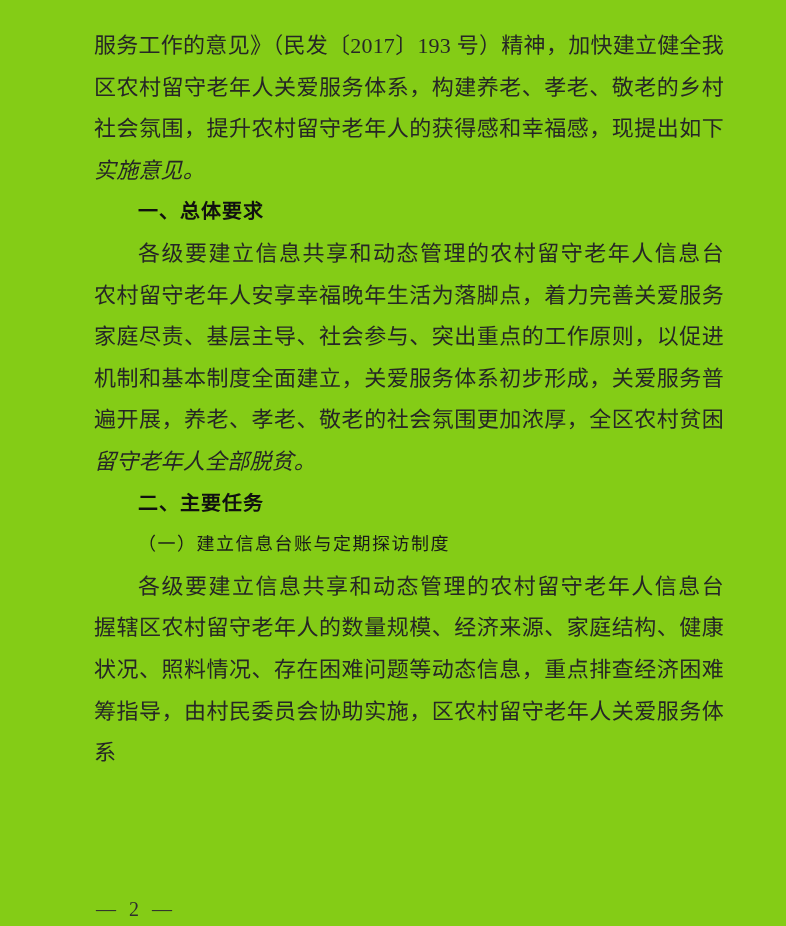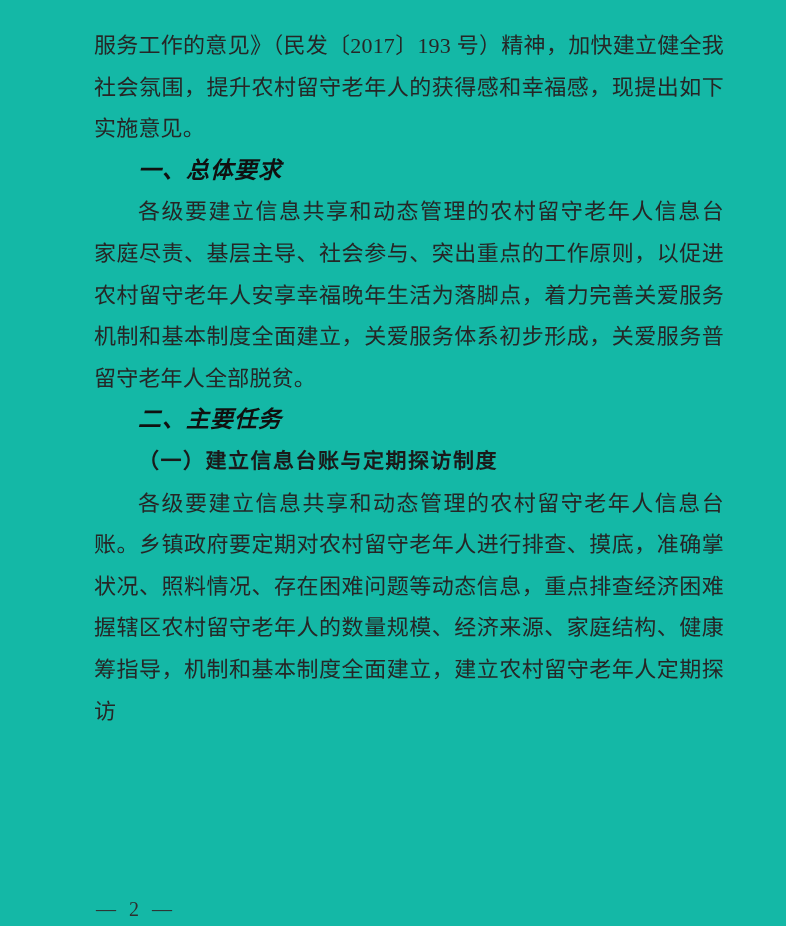--- a/index.html
+++ b/index.html
@@ -12,21 +12,21 @@
     height: 926px;
     position: relative;
     overflow: hidden;
     font-family: "Liberation Serif", "DejaVu Serif", serif;
   }
   .page {
     position: absolute;
     left: 0; top: 0;
     width: 786px;
     height: 926px;
-    background: #14b8a6;
+    background: #84cc16;
   }
   .content {
     position: absolute;
     left: 94px;
     top: 25px;
     width: 630px;
   }
   .line {
     font-family: "Liberation Serif", "DejaVu Serif", serif;
     font-size: 22px;
@@ -37,38 +37,38 @@
     text-align-last: justify;
     letter-spacing: 0.2px;
     white-space: normal;
     overflow: visible;
   }
   .line.indent {
     text-indent: 44px;
   }
   .line.para-end {
     text-align-last: left;
+    font-style: italic;
   }
   .h1 {
     font-family: "Liberation Sans", "DejaVu Sans", sans-serif;
     font-weight: 700;
-    font-size: 23px;
+    font-size: 20px;
     height: 41.6px;
     line-height: 41.6px;
     color: #101010;
     text-indent: 44px;
     text-align: right;
     text-align-last: left;
     letter-spacing: 1px;
-    font-style: italic;
   }
   .h2 {
     font-family: "Liberation Serif", "DejaVu Serif", serif;
-    font-weight: 700;
-    font-size: 21px;
+    font-weight: 400;
+    font-size: 18px;
     height: 41.6px;
     line-height: 41.6px;
     color: #1a1a1a;
     text-indent: 44px;
     text-align: left;
     text-align-last: left;
     letter-spacing: 1.5px;
   }
   .page-footer {
     position: absolute;
@@ -81,37 +81,38 @@
     letter-spacing: 4px;
   }
 </style>
 </head>
 <body>
 
 <div class="page">
   <div class="content">
 
     <div class="line">服务工作的意见》（民发〔2017〕193 号）精神，加快建立健全我</div>
+    <div class="line">区农村留守老年人关爱服务体系，构建养老、孝老、敬老的乡村</div>
     <div class="line">社会氛围，提升农村留守老年人的获得感和幸福感，现提出如下</div>
     <div class="line para-end">实施意见。</div>
 
     <div class="h1">一、总体要求</div>
 
     <div class="line indent">各级要建立信息共享和动态管理的农村留守老年人信息台</div>
+    <div class="line">农村留守老年人安享幸福晚年生活为落脚点，着力完善关爱服务</div>
     <div class="line">家庭尽责、基层主导、社会参与、突出重点的工作原则，以促进</div>
-    <div class="line">农村留守老年人安享幸福晚年生活为落脚点，着力完善关爱服务</div>
     <div class="line">机制和基本制度全面建立，关爱服务体系初步形成，关爱服务普</div>
+    <div class="line">遍开展，养老、孝老、敬老的社会氛围更加浓厚，全区农村贫困</div>
     <div class="line para-end">留守老年人全部脱贫。</div>
 
     <div class="h1">二、主要任务</div>
 
     <div class="h2">（一）建立信息台账与定期探访制度</div>
 
     <div class="line indent">各级要建立信息共享和动态管理的农村留守老年人信息台</div>
-    <div class="line">账。乡镇政府要定期对农村留守老年人进行排查、摸底，准确掌</div>
+    <div class="line">握辖区农村留守老年人的数量规模、经济来源、家庭结构、健康</div>
     <div class="line">状况、照料情况、存在困难问题等动态信息，重点排查经济困难</div>
-    <div class="line">握辖区农村留守老年人的数量规模、经济来源、家庭结构、健康</div>
-    <div class="line">筹指导，机制和基本制度全面建立，建立农村留守老年人定期探访</div>
+    <div class="line">筹指导，由村民委员会协助实施，区农村留守老年人关爱服务体系</div>
 
   </div>
 
   <div class="page-footer">— 2 —</div>
 </div>
 
 </body></html>

